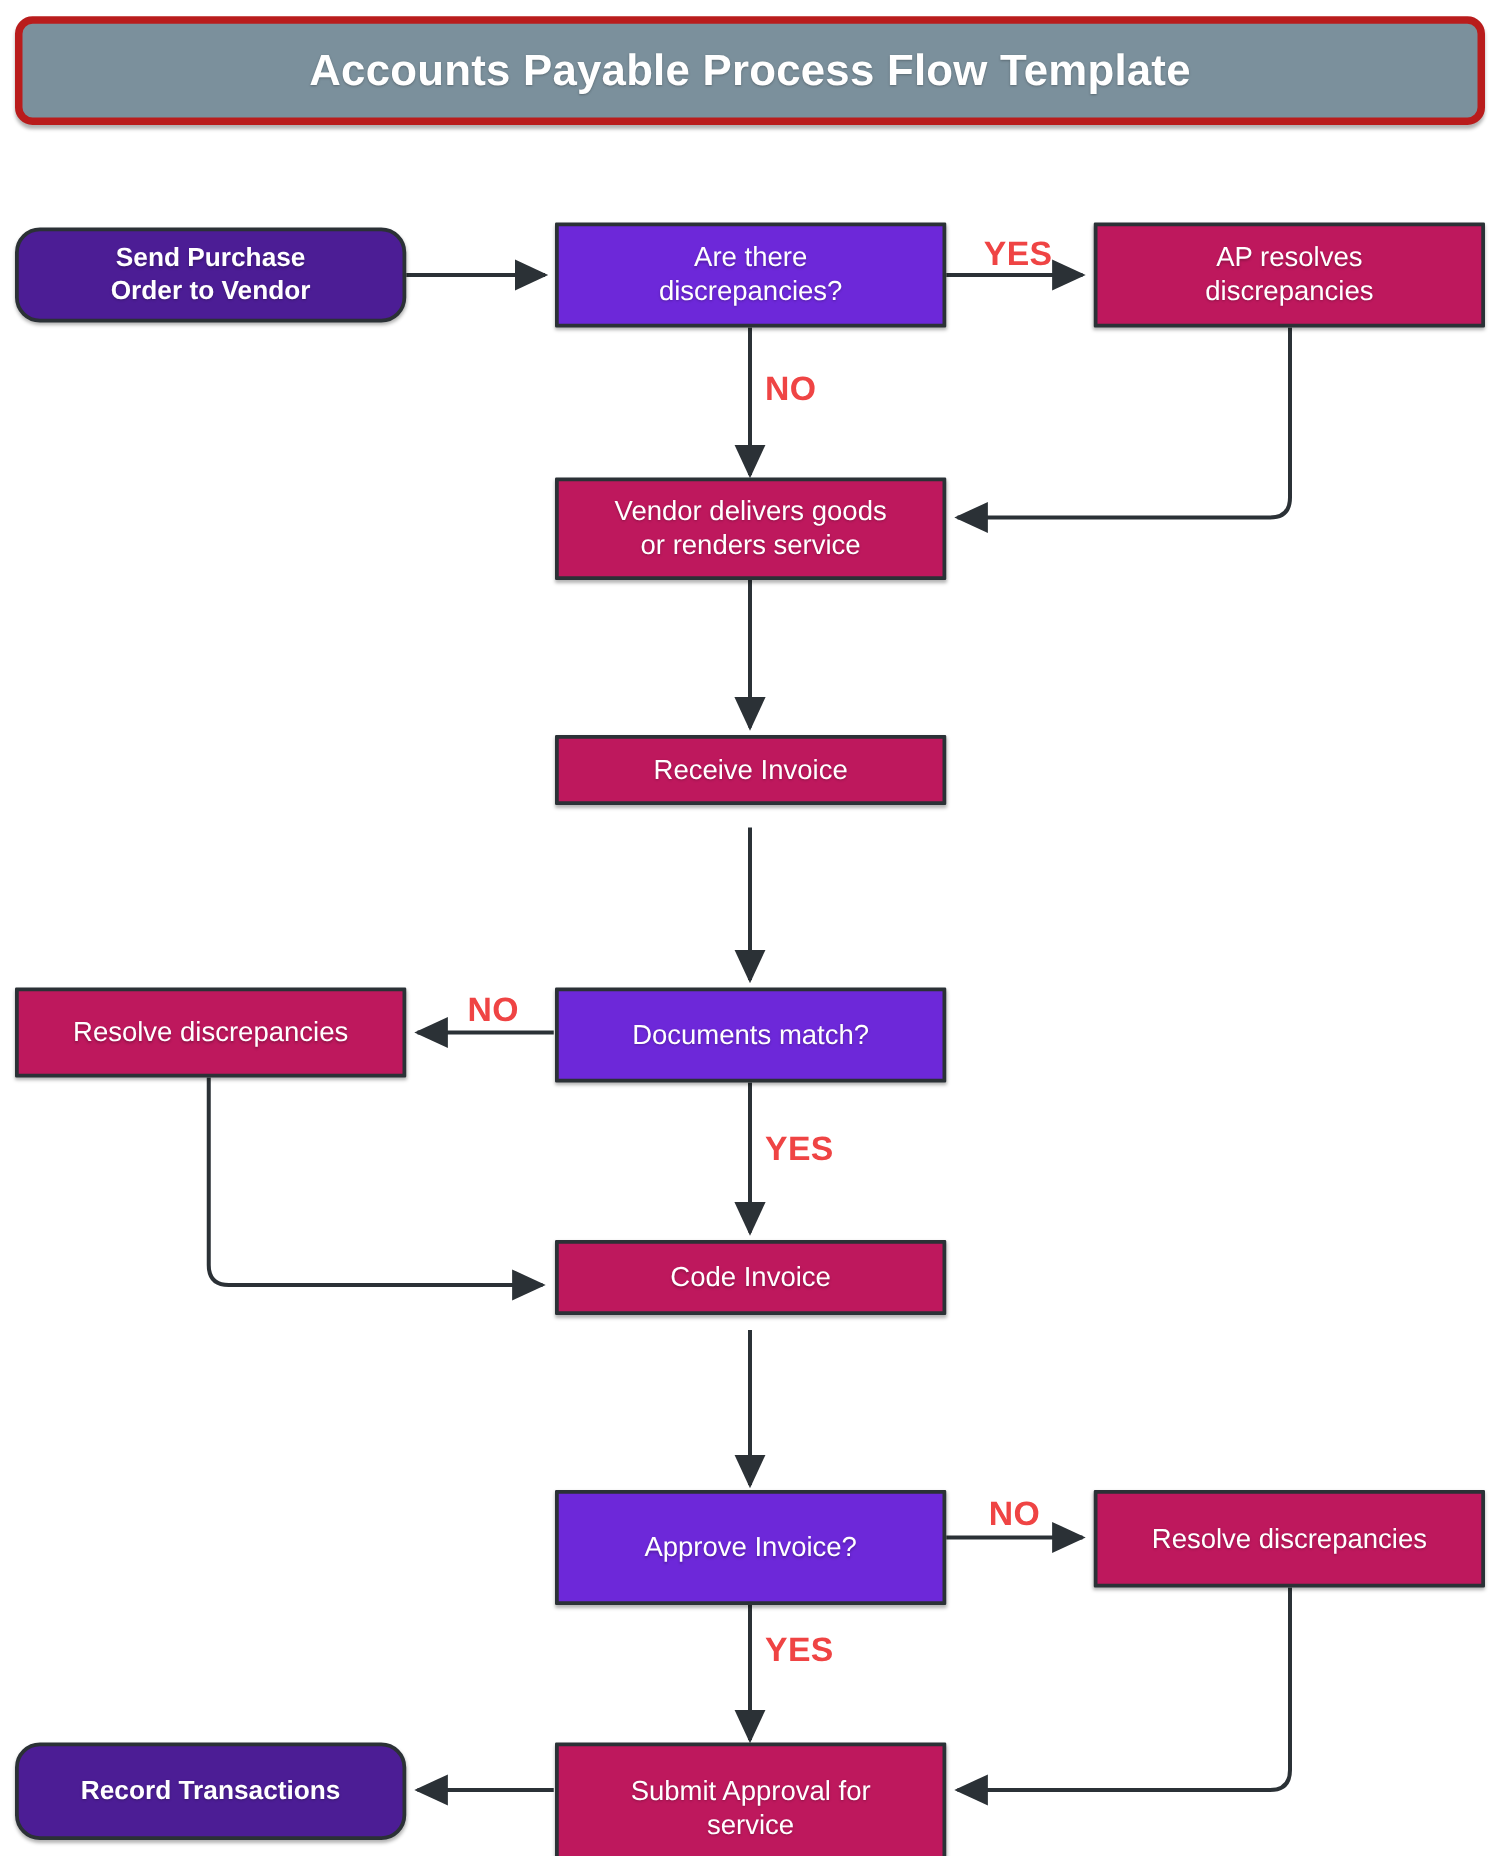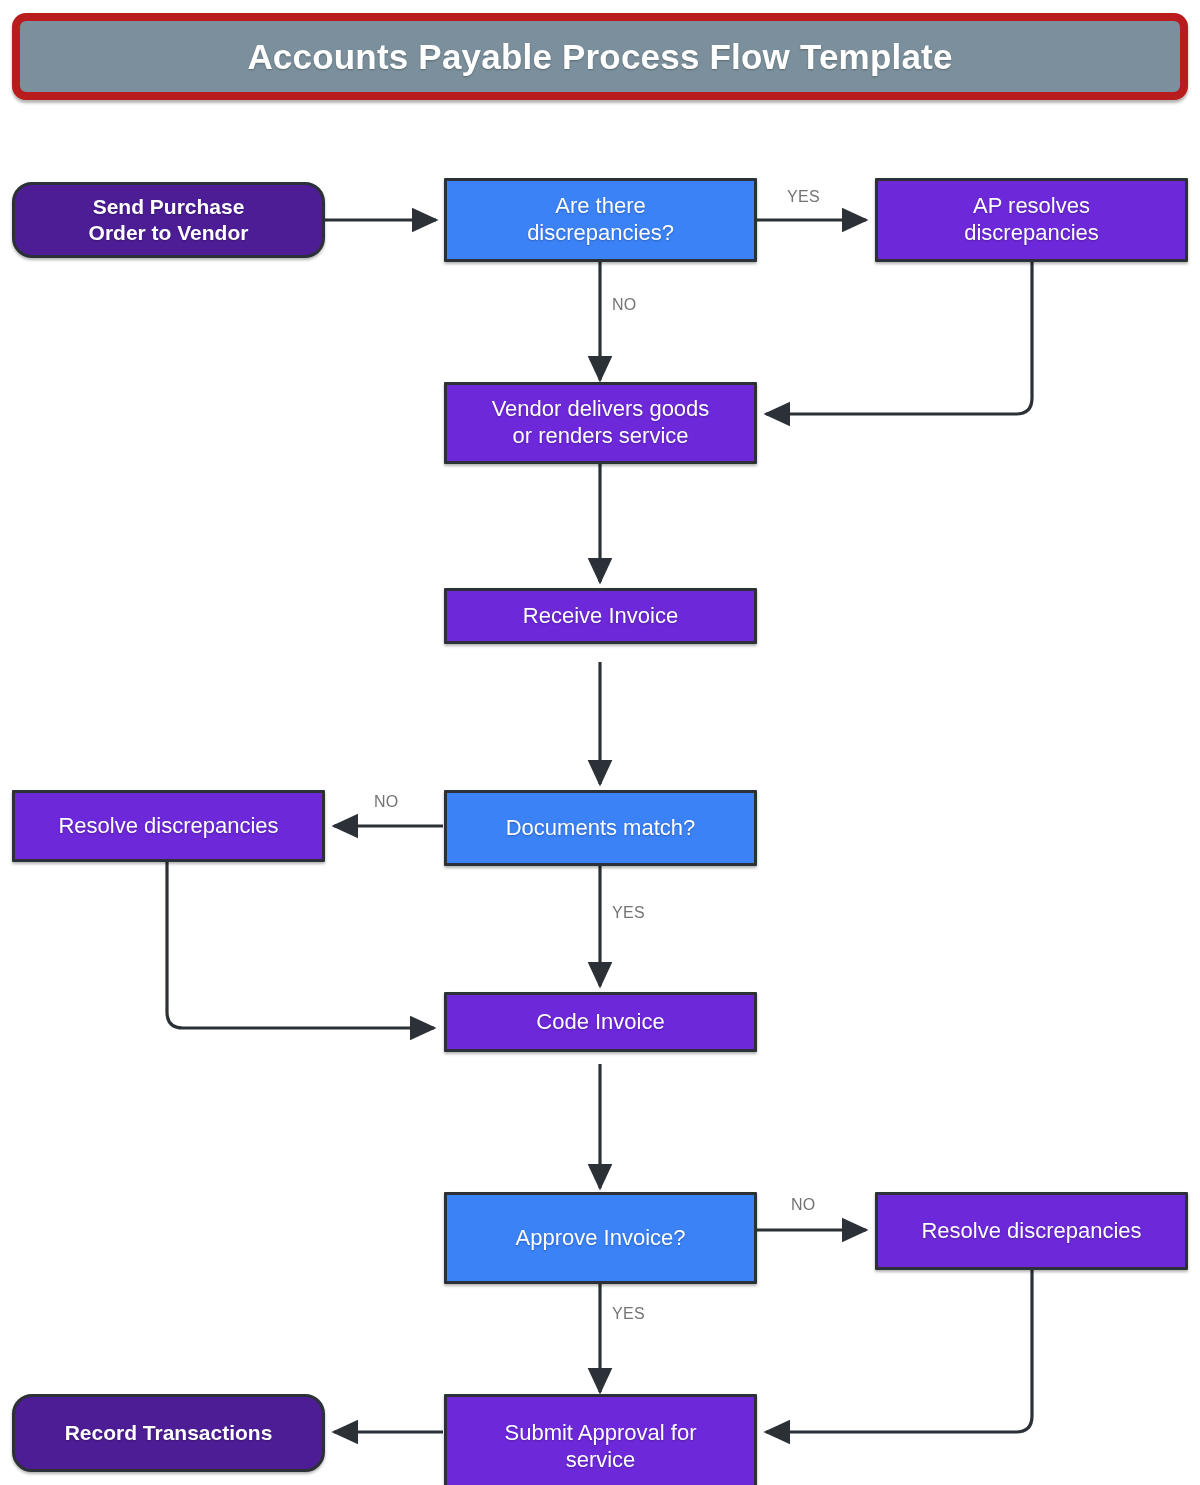--- a/index.html
+++ b/index.html
@@ -26,21 +26,21 @@
 
   
   .header-banner {
     position: absolute;
     left: 12px;
     top: 13px;
     width: 1176px;
     height: 87px;
     box-sizing: border-box;
     background: #7b909c;
-    border: 8px solid #b91c1c;
+    border: 6px solid #b91c1c;
     border-radius: 14px;
     display: flex;
     align-items: center;
     justify-content: center;
     box-shadow: 0 3px 3px rgba(0,0,0,0.30);
   }
   .header-title {
     color: #ffffff;
     font-size: 35px;
     font-weight: bold;
@@ -57,46 +57,46 @@
     display: flex;
     align-items: center;
     justify-content: center;
     text-align: center;
     color: #ffffff;
     line-height: 1.22;
     box-shadow: 0 2px 3px rgba(0,0,0,0.30);
     z-index: 3;
   }
   .node.process {
-    background: #6d28d9;
+    background: #be185d;
     font-size: 22px;
     border-radius: 1px;
   }
   .node.decision {
-    background: #3b82f6;
+    background: #6d28d9;
     font-size: 22px;
     border-radius: 1px;
   }
   .node.terminator {
     background: #4c1d95;
     font-size: 21px;
     font-weight: bold;
     border-radius: 20px;
   }
   .node .node-label {
     padding: 0 10px;
     text-shadow: 0 1px 2px rgba(0,0,0,0.25);
   }
 
   
   .edge-label {
     position: absolute;
-    color: #737373;
-    font-size: 16px;
-    font-weight: normal;
+    color: #ef4444;
+    font-size: 27px;
+    font-weight: bold;
     letter-spacing: 0.3px;
     z-index: 4;
     white-space: nowrap;
   }
 </style>
 </head>
 <body>
 
 <svg id="flow-canvas" viewBox="0 0 1200 1485" xmlns="http://www.w3.org/2000/svg">
   <defs>

